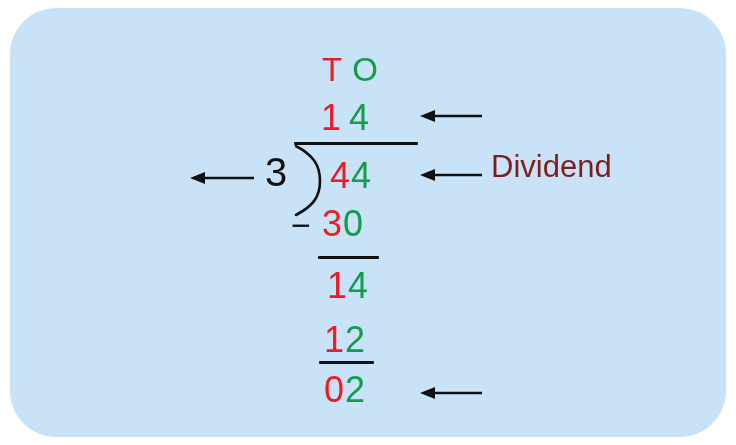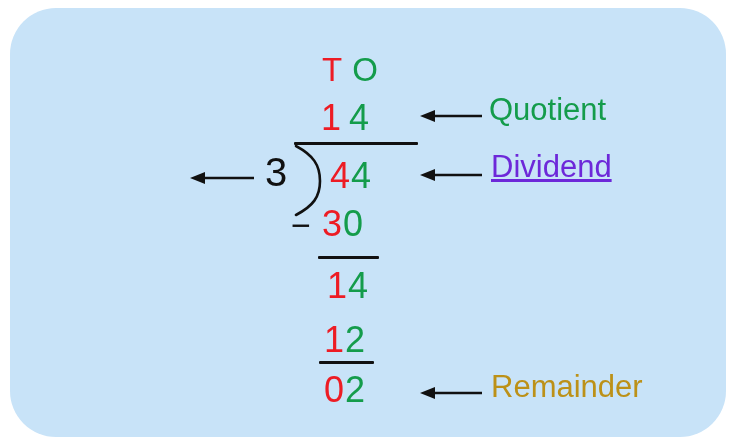--- a/index.html
+++ b/index.html
@@ -109,27 +109,25 @@
 
   <svg class="abs arrow-svg" style="left:189px; top:169px;" width="66" height="18" viewBox="0 0 66 18">
     <line x1="65" y1="9" x2="14" y2="9" stroke="#111111" stroke-width="2.4"></line>
     <polygon points="1,9 16,3 16,15" fill="#111111"></polygon>
   </svg>
 
   <svg class="abs arrow-svg" style="left:419px; top:107px;" width="64" height="18" viewBox="0 0 64 18">
     <line x1="63" y1="9" x2="14" y2="9" stroke="#111111" stroke-width="2.4"></line>
     <polygon points="1,9 16,3 16,15" fill="#111111"></polygon>
   </svg>
-  <div class="label" style="left: 489px; top: 94px; color: rgb(20, 156, 75);">Quotient</div>
 
   <svg class="abs arrow-svg" style="left:419px; top:166px;" width="64" height="18" viewBox="0 0 64 18">
     <line x1="63" y1="9" x2="14" y2="9" stroke="#111111" stroke-width="2.4"></line>
     <polygon points="1,9 16,3 16,15" fill="#111111"></polygon>
   </svg>
-  <div class="label" style="left: 491px; top: 151px; color: #6d28d9; text-decoration: underline;">Dividend</div>
+  <div class="label" style="left: 491px; top: 151px; color: #7f1d1d;">Dividend</div>
 
   <svg class="abs arrow-svg" style="left:419px; top:384px;" width="64" height="18" viewBox="0 0 64 18">
     <line x1="63" y1="9" x2="14" y2="9" stroke="#111111" stroke-width="2.4"></line>
     <polygon points="1,9 16,3 16,15" fill="#111111"></polygon>
   </svg>
-  <div class="label" style="left: 491px; top: 371px; color: rgb(188, 145, 24);">Remainder</div>
 
 </div>
 
 </body></html>

